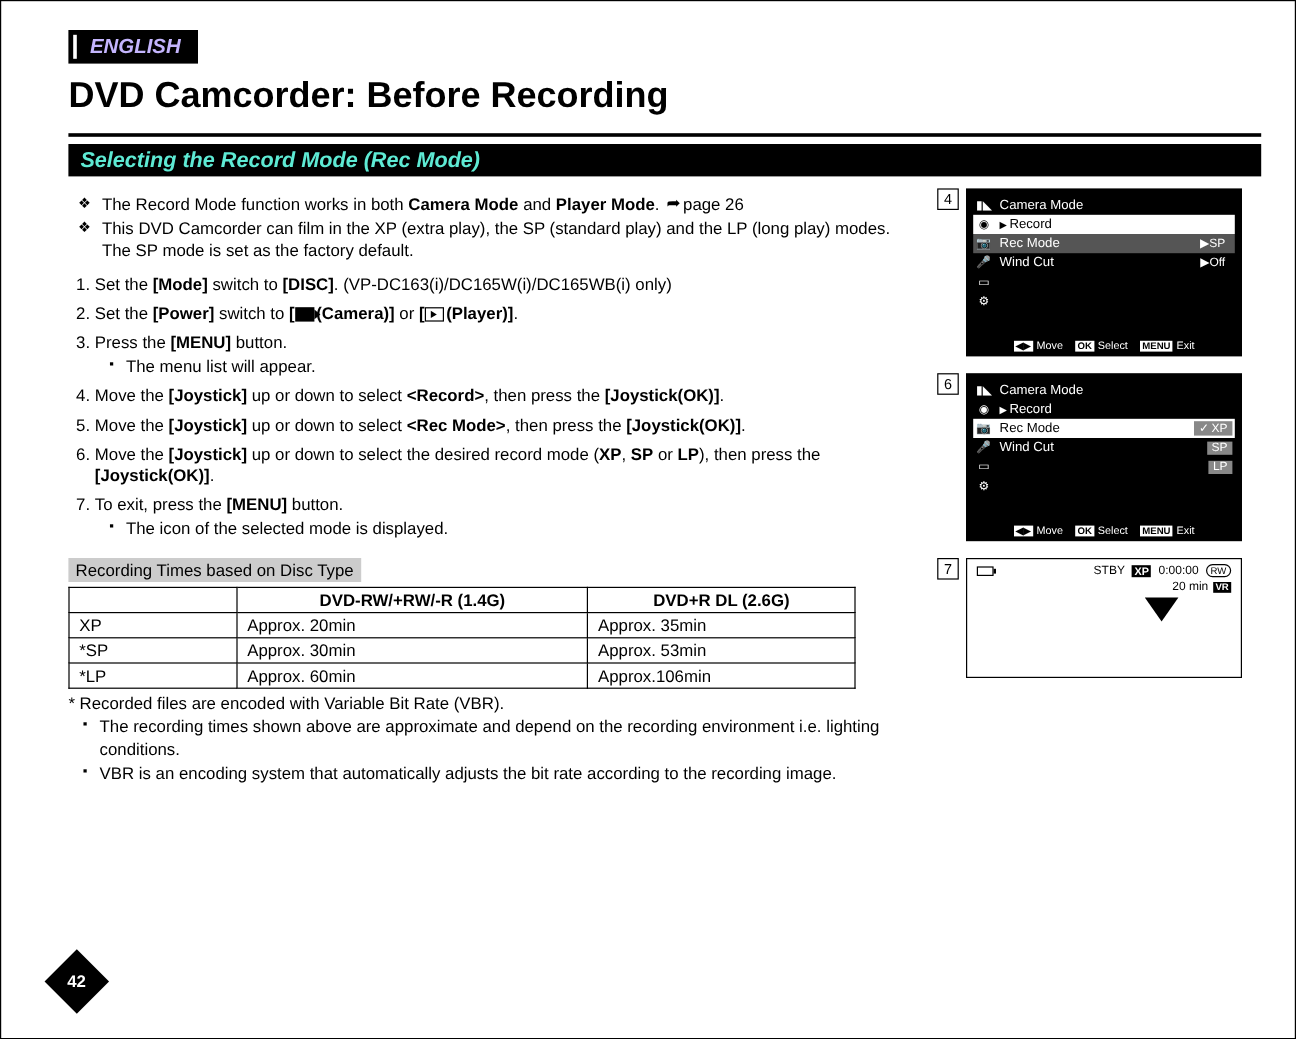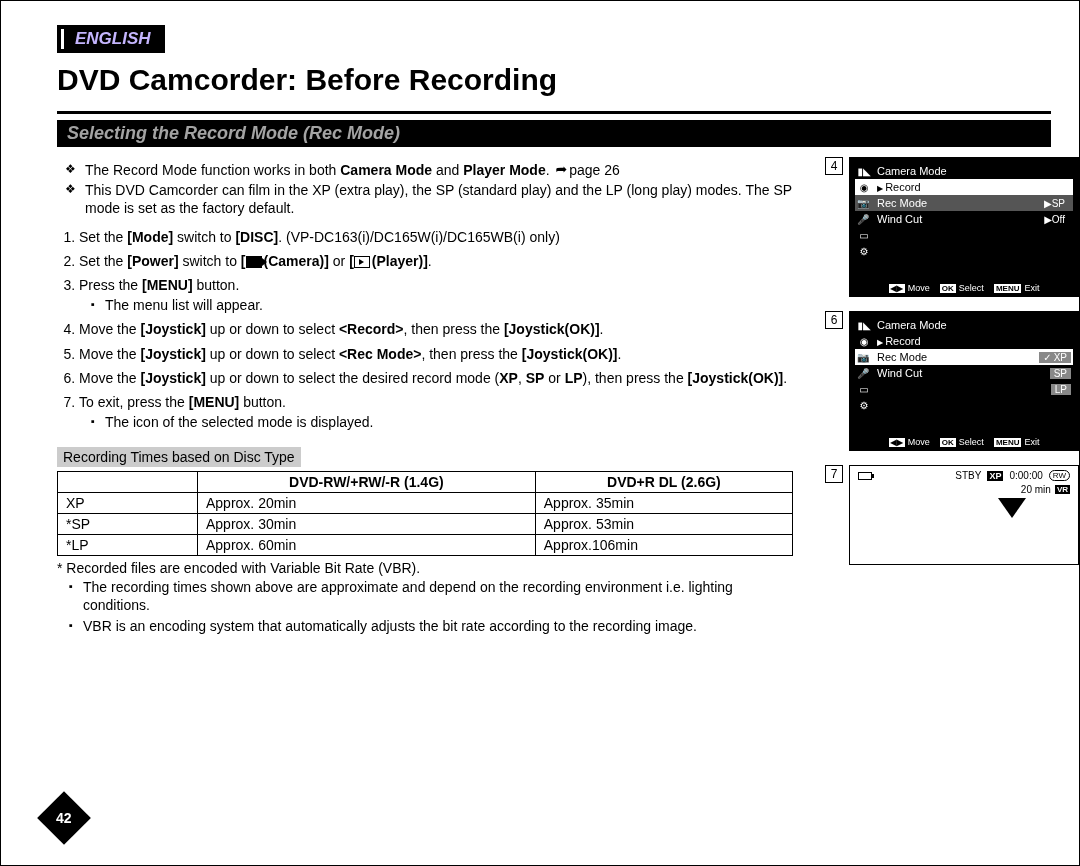--- a/index.html
+++ b/index.html
@@ -39,21 +39,21 @@
   }
   h1 {
     font-size: 30px;
     font-weight: bold;
     margin: 10px 0 6px 0;
     border-bottom: 3px solid #000;
     padding-bottom: 14px;
   }
   .subhead {
     background: #000;
-    color: #a3a3a3;
+    color: #5eead4;
     font-weight: bold;
     font-style: italic;
     font-size: 18px;
     padding: 3px 10px;
     margin-bottom: 10px;
   }
   .content-row { display: flex; gap: 32px; }
   .text-col { flex: 1; }
   .screens-col { width: 270px; }
   ul.diamond { list-style: none; padding-left: 14px; margin: 4px 0 10px 0; }
@@ -65,21 +65,21 @@
   ul.square > li { position: relative; padding-left: 12px; }
   ul.square > li::before { content: "▪"; position: absolute; left: -2px; font-size: 11px; top: 1px; }
   .tbl-title {
     background: #ccc;
     font-weight: normal;
     display: inline-block;
     padding: 2px 6px;
     margin-top: 10px;
     margin-bottom: 4px;
   }
-  table.rtimes { border-collapse: collapse; width: 736px; }
+  table.rtimes { border-collapse: collapse; width: 656px; }
   table.rtimes th, table.rtimes td { border: 1px solid #000; padding: 2px 8px; font-size: 14px; }
   table.rtimes th:first-child, table.rtimes td:first-child { width: 140px; }
   .foot-note { margin: 4px 0 2px 0; }
   ul.square2 { list-style: none; padding-left: 14px; margin: 2px 0; }
   ul.square2 > li { position: relative; padding-left: 12px; margin-bottom: 2px; line-height: 1.3; }
   ul.square2 > li::before { content: "▪"; position: absolute; left: -2px; font-size: 11px; top: 1px; }
   .page-num {
     position: absolute;
     left: 44px;
     bottom: 28px;

